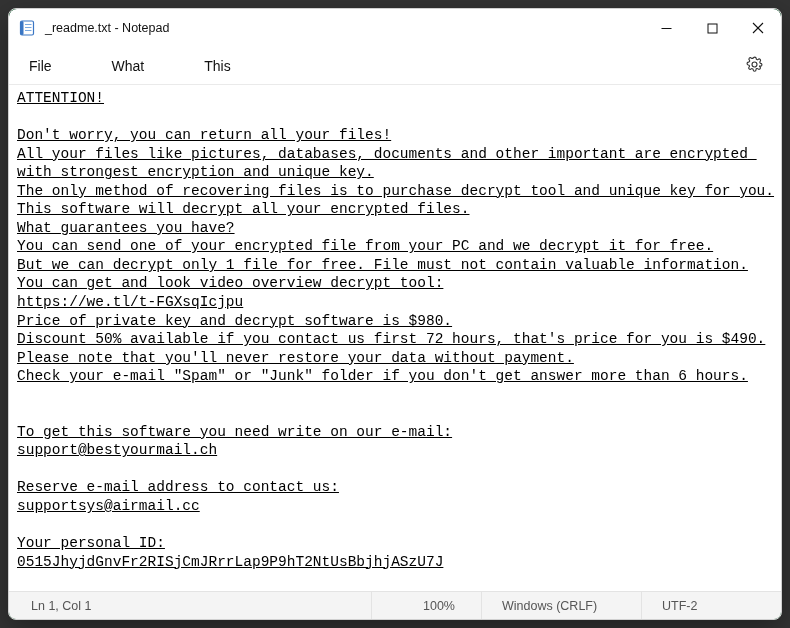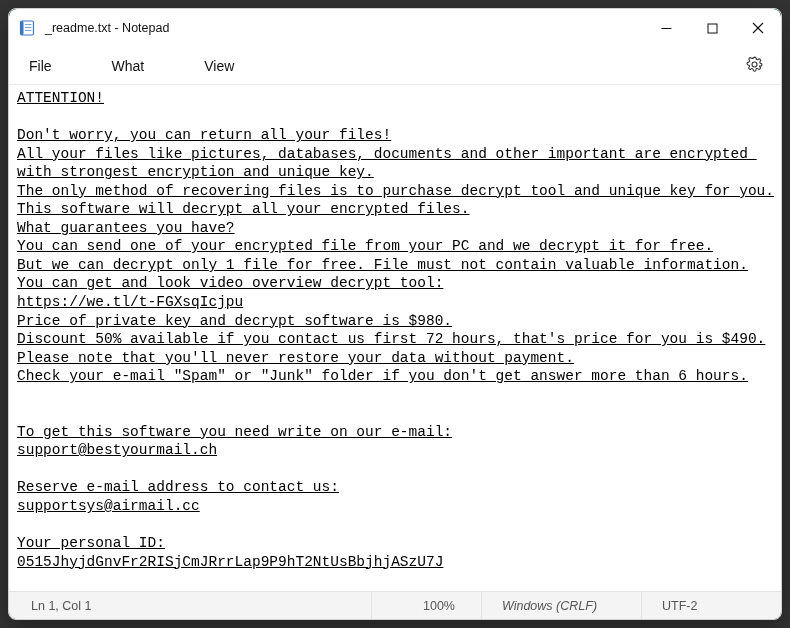--- a/index.html
+++ b/index.html
@@ -89,21 +89,21 @@
     background: #f4f4f4;
     display: flex;
     align-items: center;
     font-size: 12.5px;
     color: #555;
     padding-left: 8px;
   }
   .sb-left { padding-left: 14px; flex: 1; }
   .sb-cell { padding: 0 20px; border-left: 1px solid #e3e3e3; height: 100%; display:flex; align-items:center; }
   .sb-zoom { width: 110px; justify-content: flex-end; padding-right: 26px; }
-  .sb-eol { width: 160px; font-style: italic; }
+  .sb-eol { width: 160px; }
   .sb-enc { width: 140px; }
 </style>
 </head>
 <body>
 
 <div class="frame">
 
   <div class="titlebar">
     <span class="app-icon">
       <svg viewBox="0 0 16 16">
@@ -131,21 +131,21 @@
             <line x1="1" y1="1" x2="11" y2="11" stroke="#111" stroke-width="1.1"></line>
             <line x1="11" y1="1" x2="1" y2="11" stroke="#111" stroke-width="1.1"></line>
           </svg>
       </div>
     </div>
   </div>
 
   <div class="menubar">
     <div class="menu-item">File</div>
     <div class="menu-item">What</div>
-    <div class="menu-item">View</div>
+    <div class="menu-item">This</div>
     <div class="gear">
       <svg width="17" height="17" viewBox="0 0 24 24">
         <path fill="none" stroke="#333" stroke-width="1.6" d="M12 8.5A3.5 3.5 0 1 0 12 15.5 3.5 3.5 0 1 0 12 8.5Z"></path>
         <path fill="none" stroke="#333" stroke-width="1.6" d="M19.4 13.5a1.6 1.6 0 0 0 .32 1.77l.06.06a2 2 0 1 1-2.83 2.83l-.06-.06a1.6 1.6 0 0 0-1.77-.32 1.6 1.6 0 0 0-.97 1.47V19.5a2 2 0 0 1-4 0v-.1a1.6 1.6 0 0 0-1.05-1.47 1.6 1.6 0 0 0-1.77.32l-.06.06a2 2 0 1 1-2.83-2.83l.06-.06a1.6 1.6 0 0 0 .32-1.77 1.6 1.6 0 0 0-1.47-.97H3.5a2 2 0 0 1 0-4h.1a1.6 1.6 0 0 0 1.47-1.05 1.6 1.6 0 0 0-.32-1.77l-.06-.06a2 2 0 1 1 2.83-2.83l.06.06a1.6 1.6 0 0 0 1.77.32H9.4a1.6 1.6 0 0 0 .97-1.47V3.5a2 2 0 0 1 4 0v.1a1.6 1.6 0 0 0 .97 1.47 1.6 1.6 0 0 0 1.77-.32l.06-.06a2 2 0 1 1 2.83 2.83l-.06.06a1.6 1.6 0 0 0-.32 1.77V9.4a1.6 1.6 0 0 0 1.47.97H20.5a2 2 0 0 1 0 4h-.1a1.6 1.6 0 0 0-1.47.97Z"></path>
       </svg>
     </div>
   </div>
 
   <div class="text-wrap">
     <div class="text-area">ATTENTION!

